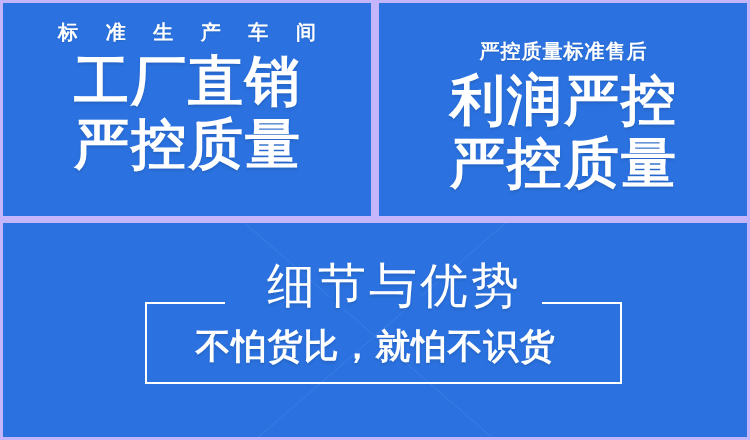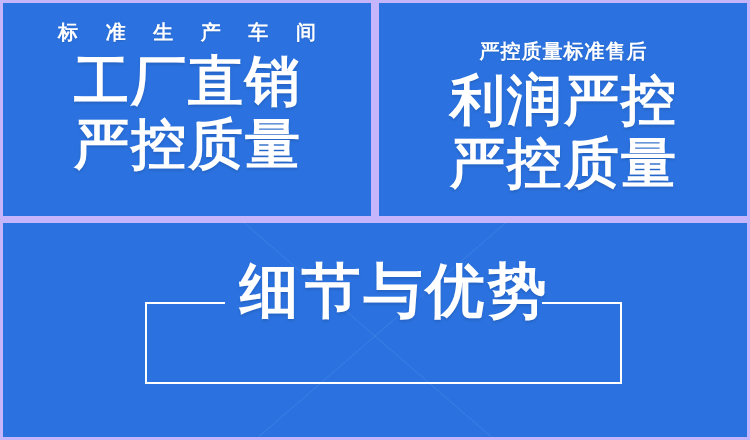--- a/index.html
+++ b/index.html
@@ -112,22 +112,22 @@
     background: #2b72e0;
   }
 
   .bottom-title {
     position: absolute;
     left: 0;
     right: 0;
     top: 39px;
     text-align: center;
     color: #ffffff;
-    font-size: 59px;
-    font-weight: bold;
+    font-size: 48px;
+    font-weight: normal;
     line-height: 1;
     letter-spacing: 3px;
     text-indent: 3px;
     white-space: nowrap;
     text-shadow: 0 2px 3px rgba(0,0,0,0.13);
     padding-left: 36px;
   }
 
   .bottom-sub {
     position: absolute;
@@ -174,15 +174,16 @@
         <line x1="514" y1="-10" x2="244" y2="224"></line>
         <line x1="372" y1="-10" x2="372" y2="224" stroke-opacity="0"></line>
       </g>
     </svg>
 
     <div class="deco-frame"></div>
     <div class="deco-frame-gap"></div>
 
     <div class="bottom-title">细节与优势</div>
 
+    <div class="bottom-sub">不怕货比，就怕不识货</div>
   </div>
 
 </div>
 
 </body></html>

